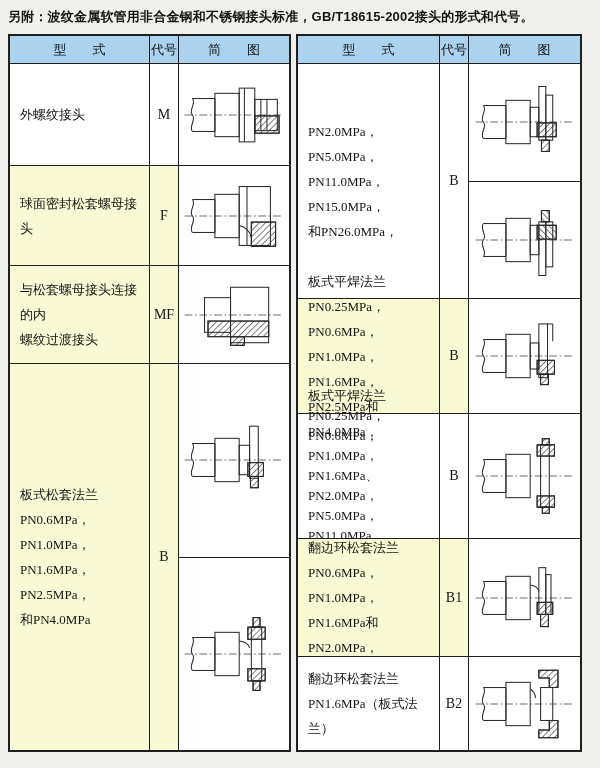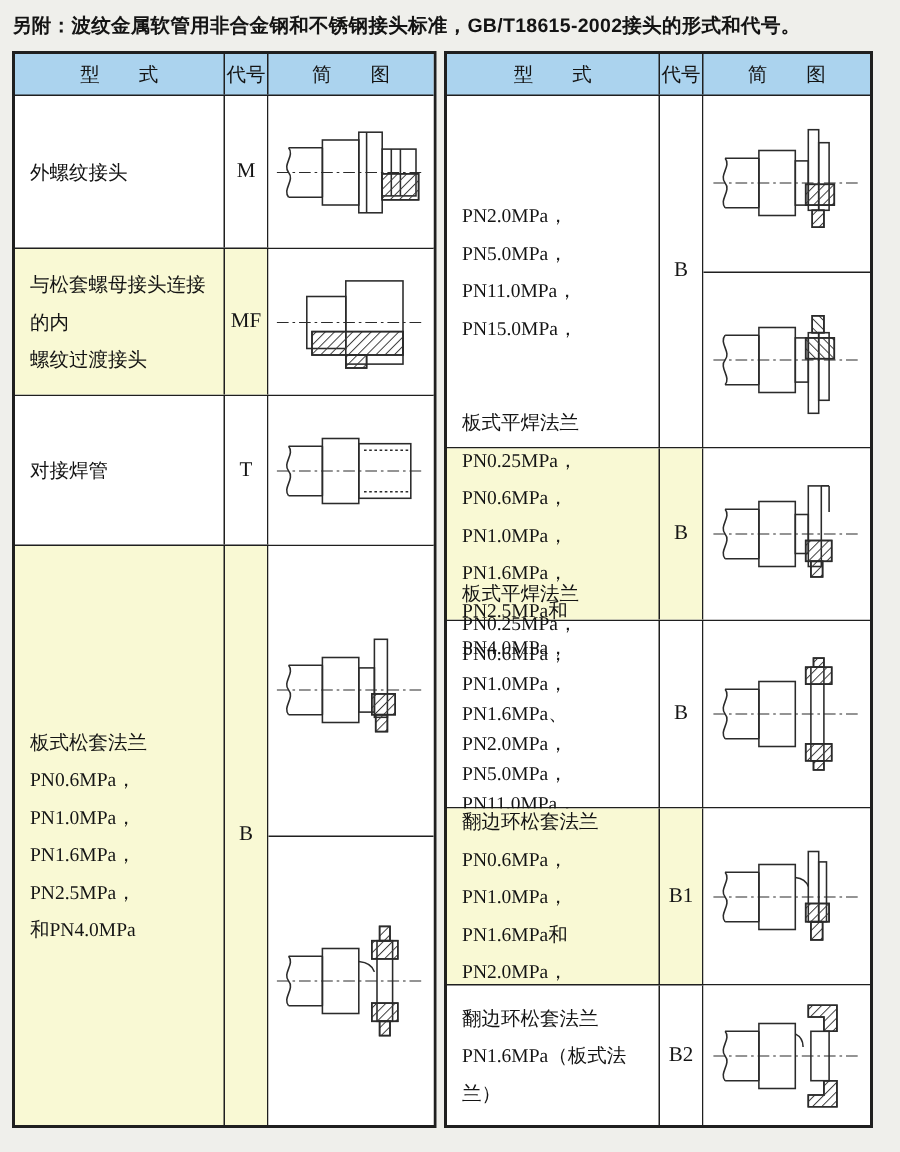--- a/index.html
+++ b/index.html
@@ -104,20 +104,43 @@
                 <rect x="84" y="27" width="26" height="36"></rect>
                 <line x1="91" y1="27" x2="91" y2="63"></line>
                 <line x1="98" y1="27" x2="98" y2="63"></line>
                 <rect x="84" y="46" width="28" height="20" fill="url(#hp)"></rect>
                 <rect x="84" y="46" width="28" height="20"></rect>
               </g>
             </svg>
           </div>
       </div>
 
+      <div class="row" style="height:100px">
+        <div class="c col-type alt">
+            <div class="ln">球面密封松套螺母接头</div>
+          </div>
+        <div class="c col-code alt">F</div>
+        <div class="c col-diag">
+            <svg class="diag" viewBox="0 0 120 90">
+              <g fill="none" stroke="#2b2b2b" stroke-width="1.2">
+                <line x1="3" y1="45" x2="117" y2="45" stroke-dasharray="9 3 2 3" stroke-width="0.8"></line>
+                <path d="M12,26 c5,6 -5,13 0,19 c5,6 -5,13 0,19"></path>
+                <line x1="12" y1="26" x2="38" y2="26"></line>
+                <line x1="12" y1="64" x2="38" y2="64"></line>
+                <line x1="38" y1="26" x2="38" y2="64"></line>
+                <rect x="38" y="20" width="28" height="50"></rect>
+                <rect x="66" y="11" width="36" height="68"></rect>
+                <line x1="75" y1="11" x2="75" y2="79"></line>
+                <path d="M66,56 q12,3 14,14"></path>
+                <rect x="80" y="52" width="28" height="28" fill="url(#hp)"></rect>
+                <rect x="80" y="52" width="28" height="28"></rect>
+              </g>
+            </svg>
+          </div>
+      </div>
 
 
       <div class="row" style="height:98px">
         <div class="c col-type alt">
           <div class="ln">与松套螺母接头连接的内</div>
           <div class="ln">螺纹过渡接头</div>
         </div>
         <div class="c col-code alt">MF</div>
         <div class="c col-diag">
             <svg class="diag" viewBox="0 0 120 90">
@@ -127,41 +150,20 @@
                 <rect x="56" y="13" width="44" height="64"></rect>
                 <rect x="30" y="52" width="70" height="18" fill="url(#hp)"></rect>
                 <rect x="30" y="52" width="70" height="18"></rect>
                 <rect x="56" y="70" width="16" height="10" fill="url(#hp)"></rect>
                 <rect x="56" y="70" width="16" height="10"></rect>
               </g>
             </svg>
           </div>
       </div>
 
-      <div class="row" style="height:100px">
-        <div class="c col-type">
-            <div class="ln">对接焊管</div>
-          </div>
-        <div class="c col-code">T</div>
-        <div class="c col-diag">
-            <svg class="diag" viewBox="0 0 120 90">
-              <g fill="none" stroke="#2b2b2b" stroke-width="1.2">
-                <line x1="3" y1="45" x2="117" y2="45" stroke-dasharray="9 3 2 3" stroke-width="0.8"></line>
-                <path d="M12,26 c5,6 -5,13 0,19 c5,6 -5,13 0,19"></path>
-                <line x1="12" y1="26" x2="38" y2="26"></line>
-                <line x1="12" y1="64" x2="38" y2="64"></line>
-                <line x1="38" y1="26" x2="38" y2="64"></line>
-                <rect x="38" y="20" width="28" height="50"></rect>
-                <rect x="66" y="24" width="40" height="42"></rect>
-                <line x1="70" y1="29" x2="104" y2="29" stroke-dasharray="2 2"></line>
-                <line x1="70" y1="61" x2="104" y2="61" stroke-dasharray="2 2"></line>
-              </g>
-            </svg>
-          </div>
-      </div>
 
       <div class="row last">
         <div class="c col-type alt">
           <div class="ln">板式松套法兰</div>
           <div class="ln">PN0.6MPa，PN1.0MPa，</div>
           <div class="ln">PN1.6MPa，PN2.5MPa，</div>
           <div class="ln">和PN4.0MPa</div>
         </div>
         <div class="c col-code alt">B</div>
         <div class="c col-diag split">
@@ -213,20 +215,21 @@
       <div class="hrow">
         <div class="hc col-type">型　　式</div>
         <div class="hc col-code">代号</div>
         <div class="hc col-diag">简　　图</div>
       </div>
 
       <div class="row row1" style="height:235px">
         <div class="c col-type">
           <div class="ln">PN2.0MPa，PN5.0MPa，</div>
           <div class="ln">PN11.0MPa，PN15.0MPa，</div>
+          <div class="ln">和PN26.0MPa，</div>
         </div>
         <div class="c col-code">B</div>
         <div class="c col-diag split">
           <div class="half">
               <svg class="diag" viewBox="0 0 120 90">
                 <g fill="none" stroke="#2b2b2b" stroke-width="1.2">
                   <line x1="3" y1="45" x2="117" y2="45" stroke-dasharray="9 3 2 3" stroke-width="0.8"></line>
                   <path d="M12,26 c5,6 -5,13 0,19 c5,6 -5,13 0,19"></path>
                   <line x1="12" y1="26" x2="38" y2="26"></line>
                   <line x1="12" y1="64" x2="38" y2="64"></line>

